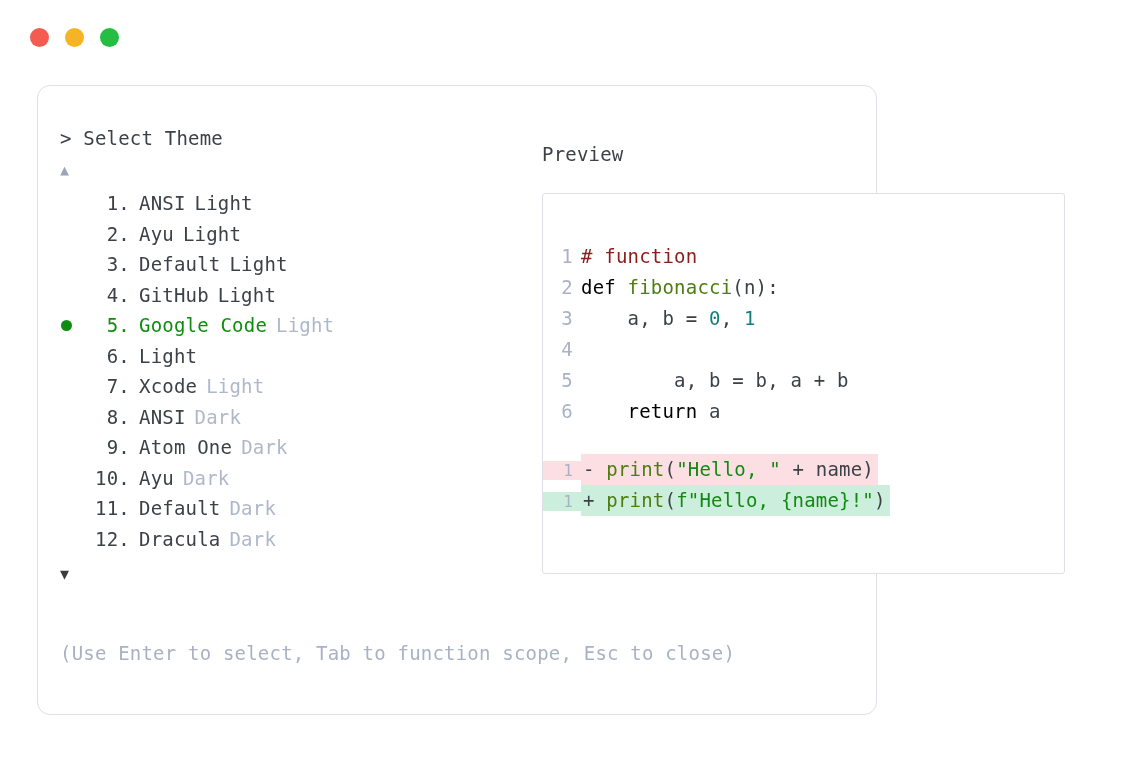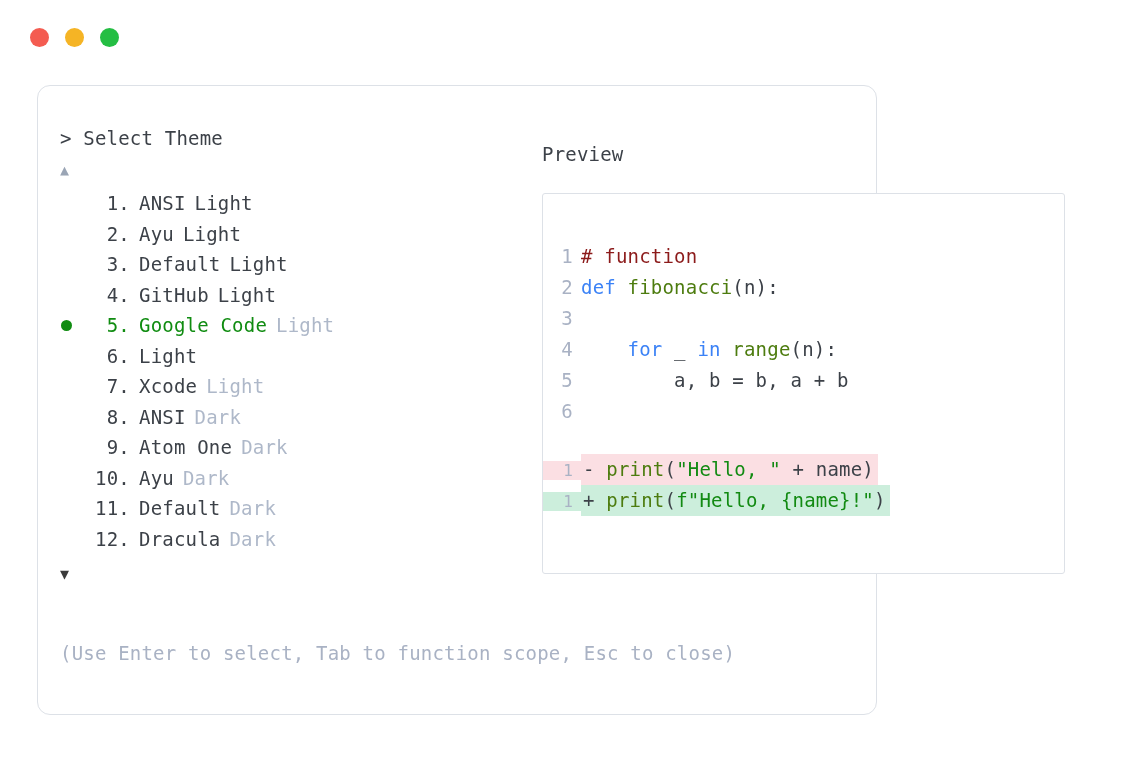--- a/index.html
+++ b/index.html
@@ -202,21 +202,21 @@
     line-height: 31px;
     letter-spacing: 0.2px;
   }
   .diff-minus .ln { background: #fbdfe3; }
   .diff-minus .diff-body { background: #fbdfe3; }
   .diff-plus  .ln { background: #cceedc; }
   .diff-plus  .diff-body { background: #cceedc; }
 
   
   .tok-comment  { color: #8c1b1b; }
-  .tok-keyword  { color: #3b82f6; text-align: center; }
+  .tok-keyword  { color: #000000; text-align: center; }
   .tok-func     { color: #4d7c0f; }
   .tok-number   { color: #117d7d; }
   .tok-string   { color: #128a12; }
   .tok-plain    { color: #3c4148; }
 </style>
 </head>
 <body>
 
 <div id="app">
 
@@ -255,24 +255,24 @@
     <div class="hint">(Use Enter to select, Tab to function scope, Esc to close)</div>
 
     <div class="right-col">
       <div class="preview-label">Preview</div>
 
       <div class="code-box">
         <div class="code-inner">
           <div id="code-lines">
               <div class="code-line"><span class="ln">1</span><span class="code-text"><span class="tok-comment"># function</span></span></div>
               <div class="code-line"><span class="ln">2</span><span class="code-text"><span class="tok-keyword">def </span><span class="tok-func">fibonacci</span><span class="tok-plain">(n):</span></span></div>
-              <div class="code-line"><span class="ln">3</span></div>
-              <div class="code-line"><span class="ln">4</span><span class="code-text"><span class="tok-plain">    </span><span class="tok-keyword">for</span><span class="tok-plain"> _ </span><span class="tok-keyword">in</span><span class="tok-plain"> </span><span class="tok-func">range</span><span class="tok-plain">(n):</span></span></div>
+              <div class="code-line"><span class="ln">3</span><span class="code-text"><span class="tok-plain">    a, b = </span><span class="tok-number">0</span><span class="tok-plain">, </span><span class="tok-number">1</span></span></div>
+              <div class="code-line"><span class="ln">4</span></div>
               <div class="code-line"><span class="ln">5</span><span class="code-text"><span class="tok-plain">        a, b = b, a + b</span></span></div>
-              <div class="code-line"><span class="ln">6</span></div>
+              <div class="code-line"><span class="ln">6</span><span class="code-text"><span class="tok-plain">    </span><span class="tok-keyword">return</span><span class="tok-plain"> a</span></span></div>
             </div>
           <div class="blank-line"></div>
           <div class="diff-wrap" id="diff-lines">
               <div class="diff-line diff-minus">
                 <span class="ln">1</span>
                 <span class="diff-body"><span class="tok-plain">- </span><span class="tok-func">print</span><span class="tok-plain">(</span><span class="tok-string">"Hello, "</span><span class="tok-plain"> + name)</span></span>
               </div>
               <div class="diff-line diff-plus">
                 <span class="ln">1</span>
                 <span class="diff-body"><span class="tok-plain">+ </span><span class="tok-func">print</span><span class="tok-plain">(</span><span class="tok-string">f"Hello, {name}!"</span><span class="tok-plain">)</span></span>

